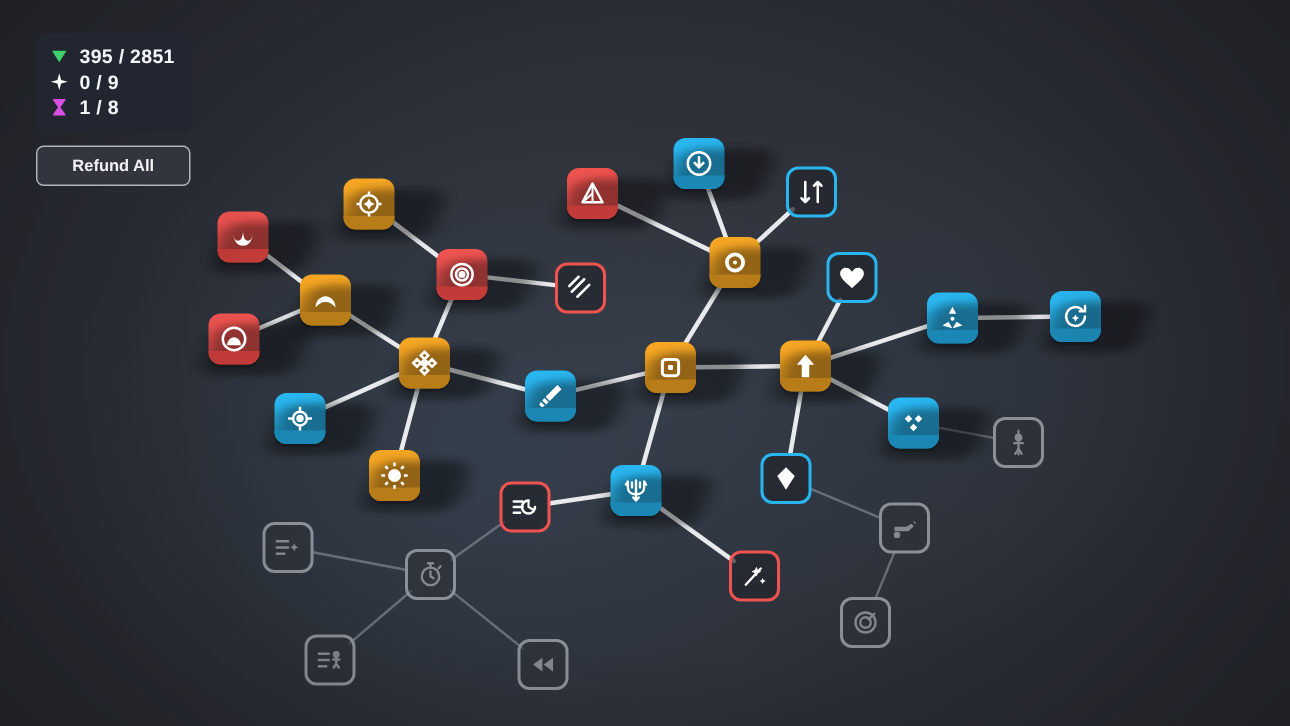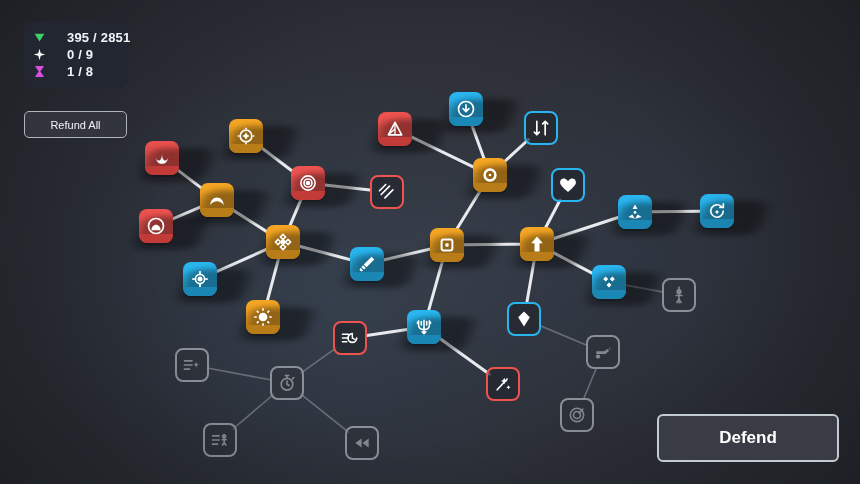--- a/index.html
+++ b/index.html
@@ -107,43 +107,43 @@
     left: 24px; top: 22px;
     width: 104px;
     background: #222630;
     border-radius: 7px;
     padding: 7px 9px 8px 9px;
   }
   .hud-row {
     display: flex;
     align-items: center;
     height: 17px;
-    gap: 21px;
+    gap: 7px;
   }
   .hud-ico { width: 13px; height: 13px; flex: none; display: block; }
   .hud-ico svg { width: 100%; height: 100%; display: block; }
   .hud-val {
     color: #f2f4f7;
     font-size: 13px;
     font-weight: bold;
     letter-spacing: 0.2px;
     line-height: 1;
     white-space: nowrap;
   }
 
   #refund-all {
     position: absolute;
-    left: 24px; top: 111px;
+    left: 24px; top: 97px;
     width: 103px; height: 27px;
     border: 1px solid #aeb4be;
     border-radius: 5px;
     background: #32353d;
     color: #f0f2f5;
     font-size: 11px;
-    font-weight: normal;
+    font-weight: bold;
     font-family: "Liberation Sans", sans-serif;
     display: flex; align-items: center; justify-content: center;
     cursor: pointer;
   }
 
   #defend-btn {
     position: absolute;
     left: 657px; top: 414px;
     width: 182px; height: 48px;
     border: 2px solid #c3cbd2;
@@ -475,15 +475,14 @@
           <rect x="3" y="1.2" width="10" height="1.5" fill="#d64fe0"></rect>
           <rect x="3" y="13.3" width="10" height="1.5" fill="#d64fe0"></rect>
         </svg>
       </span>
       <span class="hud-val">1 / 8</span>
     </div>
   </div>
 
   <div id="refund-all">Refund All</div>
 
-  <div id="defend-btn">Defend</div>
 
 </div>
 
 </body></html>

